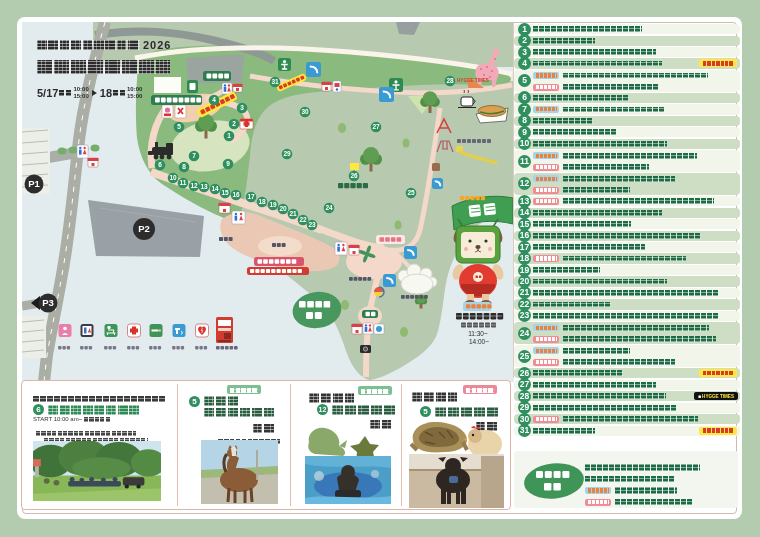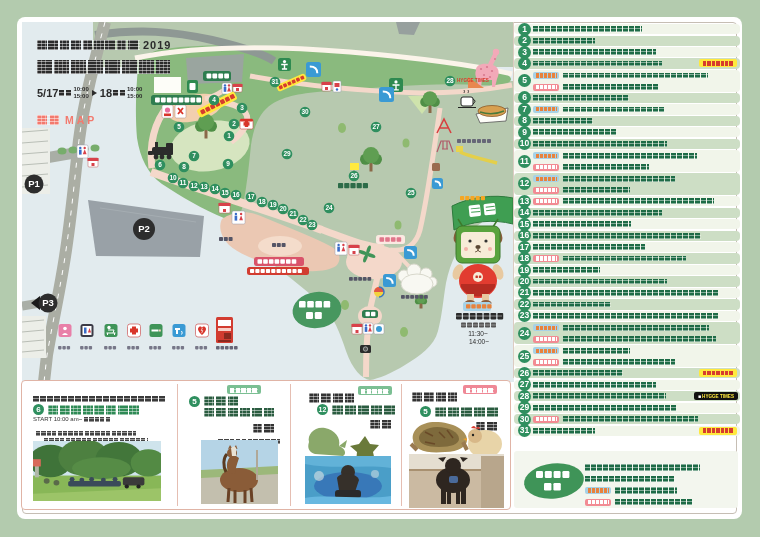--- a/index.html
+++ b/index.html
@@ -770,24 +770,23 @@
     <rect x="467.0" y="322.5" width="5.0" height="5.0" rx="0.8" fill="#555"></rect>
     <rect x="473.0" y="322.5" width="5.0" height="5.0" rx="0.8" fill="#555"></rect>
     <rect x="479.0" y="322.5" width="5.0" height="5.0" rx="0.8" fill="#555"></rect>
     <rect x="485.0" y="322.5" width="5.0" height="5.0" rx="0.8" fill="#555"></rect>
     <rect x="491.0" y="322.5" width="5.0" height="5.0" rx="0.8" fill="#555"></rect>
     <path d="M461,325 h36" stroke="rgba(255,255,255,0.5)" stroke-width="0.8"></path>
     <text x="478" y="336" font-size="6.5" fill="#2b2b2b" text-anchor="middle" font-family="Liberation Sans">11:30~</text>
     <text x="479" y="344" font-size="6.5" fill="#2b2b2b" text-anchor="middle" font-family="Liberation Sans">14:00~</text>
   </svg>
 <div style="position:absolute;left:37px;top:35px">
- <div><span class="gk hl" style="--c:#2b2b2b;--s:9.6px;--t:11.4px;width:103px;height:9.5px"></span><span style="font-size:11px;font-weight:bold;color:#2b2b2b;letter-spacing:1px;margin-left:3px;vertical-align:middle">2019</span></div>
+ <div><span class="gk hl" style="--c:#2b2b2b;--s:9.6px;--t:11.4px;width:103px;height:9.5px"></span><span style="font-size:11px;font-weight:bold;color:#2b2b2b;letter-spacing:1px;margin-left:3px;vertical-align:middle">2026</span></div>
  <div style="margin-top:4px"><span class="gk hl" style="--c:#2b2b2b;--s:15.2px;--t:17px;width:133px;height:13.5px"></span></div>
  <div style="margin-top:8px;white-space:nowrap"><span style="font-size:11px;font-weight:bold;color:#2b2b2b">5/17</span><span class="gk" style="--c:#2b2b2b;--s:5.4px;--t:6.9px;width:12px;height:6px;margin-left:1px"></span><span style="display:inline-block;vertical-align:middle;margin-left:2px;font-size:6px;font-weight:bold;color:#2b2b2b;line-height:6.5px">10:00<br>15:00</span><span style="display:inline-block;width:0;height:0;border-left:5px solid #2b2b2b;border-top:3.5px solid transparent;border-bottom:3.5px solid transparent;margin:0 3px;vertical-align:middle"></span><span style="font-size:11px;font-weight:bold;color:#2b2b2b">18</span><span class="gk" style="--c:#2b2b2b;--s:5.4px;--t:6.9px;width:12px;height:6px;margin-left:1px"></span><span style="display:inline-block;vertical-align:middle;margin-left:2px;font-size:6px;font-weight:bold;color:#2b2b2b;line-height:6.5px">10:00<br>15:00</span></div>
- <div style="margin-top:9px"><span class="gk hl" style="--c:#f27a6e;--s:9.5px;--t:12.5px;width:22px;height:9.5px"></span><span style="font-size:10.5px;font-weight:bold;color:#f27a6e;letter-spacing:3px;margin-left:6px;vertical-align:middle">MAP</span></div>
 </div>
 <div style="position:absolute;left:512.5px;top:22px;width:1px;height:356px;background:#dcccc2"></div>
 <div style="position:absolute;left:21px;top:380px;width:490px;height:130px;background:#fff;border:1px solid #e0b4a6;border-radius:4px"></div>
 <div style="position:absolute;left:176.5px;top:384px;width:1px;height:122px;background:#e5beb2"></div>
 <div style="position:absolute;left:289.5px;top:384px;width:1px;height:122px;background:#e5beb2"></div>
 <div style="position:absolute;left:401.0px;top:384px;width:1px;height:122px;background:#e5beb2"></div>
 <div style="position:absolute;left:33px;top:389px"><span class="gk" style="--c:#3a3a3a;--s:5.6px;--t:7px;width:133px;height:6.2px"></span></div>
 <div style="position:absolute;left:33px;top:400px"><span style="display:inline-block;width:11px;height:11px;border-radius:50%;background:#2f8f5f;color:#fff;font-size:8px;font-weight:bold;text-align:center;line-height:11px;vertical-align:middle">6</span><span class="gk hl" style="--c:#2e8a55;--s:10px;--t:11.6px;width:92px;height:10px;margin-left:4px"></span></div>
 <div style="position:absolute;left:33px;top:416px;font-size:6px;color:#333;white-space:nowrap">START 10:00 am~ <span class="gk" style="--c:#444;--s:4.2px;--t:5.4px;width:26px;height:5px"></span></div>
 <div style="position:absolute;left:36px;top:423.5px"><span class="gk" style="--c:#444;--s:4.2px;--t:5.4px;width:100px;height:5px"></span></div>

